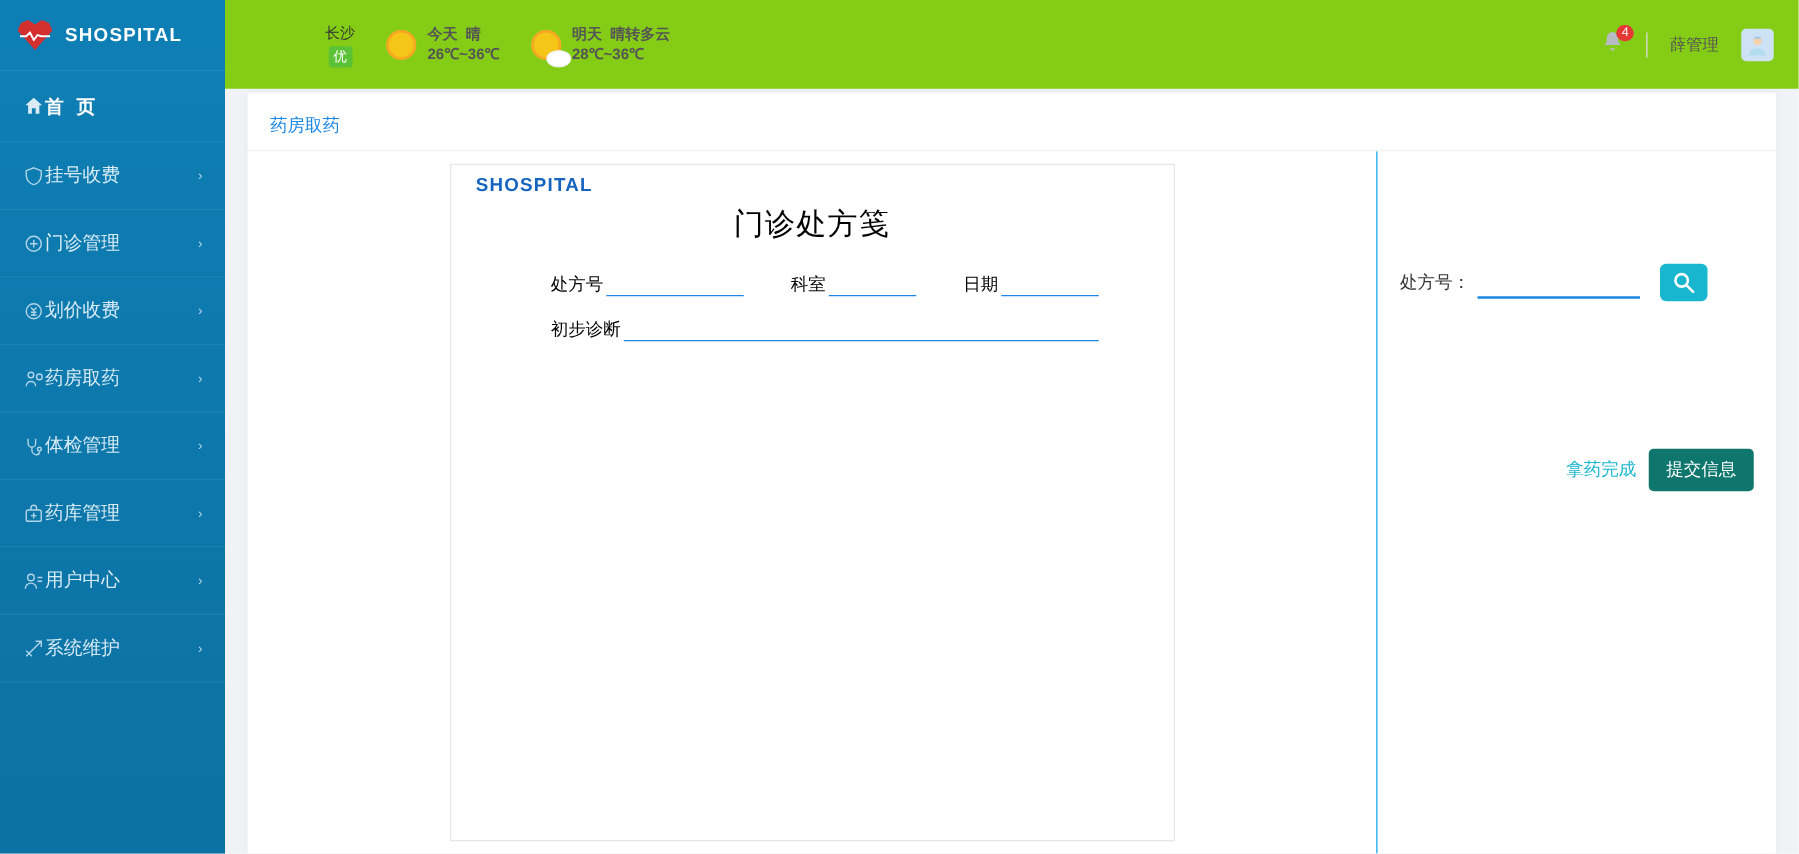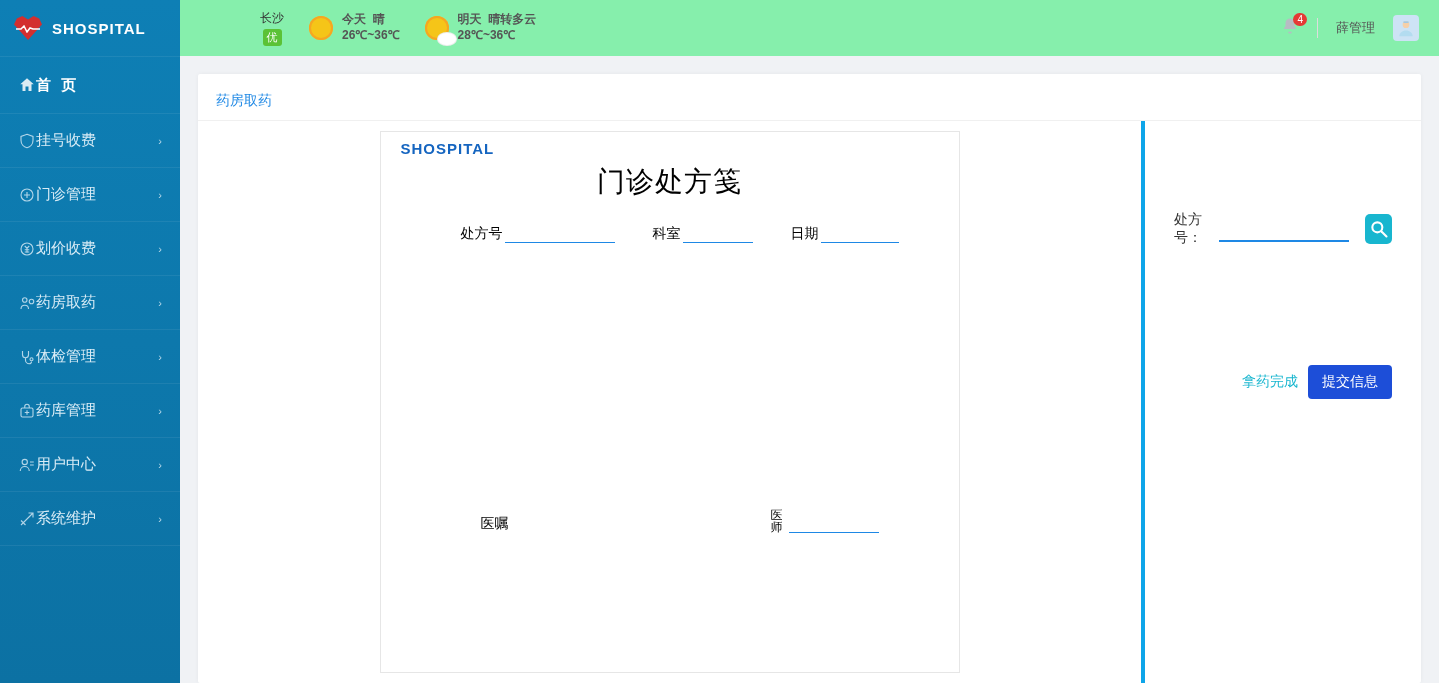--- a/index.html
+++ b/index.html
@@ -1,17 +1,17 @@
 <!DOCTYPE html>
 <html><head>
   <meta charset="utf-8">
   <style>
     * { margin:0; padding:0; box-sizing:border-box; font-family:"Microsoft YaHei","PingFang SC",Arial,sans-serif; }
     body { width:1439px; height:683px; background:#f0f2f5; overflow:hidden; position:relative; }
-    .topbar { position:absolute; left:180px; top:0; right:0; height:56px; background:#86efac; display:flex; align-items:center; padding:0 20px; }
+    .topbar { position:absolute; left:180px; top:0; right:0; height:71px; background:#84cc16; display:flex; align-items:center; padding:0 20px; }
     .weather-block { display:flex; align-items:center; gap:22px; margin-left:60px; }
     .city-col { display:flex; flex-direction:column; align-items:center; font-size:12px; color:#333; }
     .aqi-badge { background:#5bc236; color:#fff; font-size:11px; padding:1px 4px; border-radius:3px; margin-top:2px; }
     .w-item { display:flex; align-items:center; gap:6px; font-size:12px; color:#555;font-weight:bold; }
     .sun-icon { width:30px; height:30px; position:relative; }
     .sun-core{ width:24px; height:24px; background:#f5c518; border-radius:50%; position:absolute; top:3px; left:3px; box-shadow:0 0 0 2px #f5a623 inset; }
     .sun-alt::after{ content:""; position:absolute; right:-4px; bottom:-2px; width:18px; height:12px; background:#fff; border-radius:50%; box-shadow:0 0 0 1px #eee; }
     .w-text{ display:flex; flex-direction:column; line-height:1.3; }
     .right-area{ margin-left:auto; display:flex; align-items:center; gap:18px; }
     .bell-wrap{ position:relative; }
@@ -32,41 +32,41 @@
     .nav-label{ flex:1; }
     .chev{ font-size:11px; color:#b8d9ea; }
 
     .main{ position:absolute; left:180px; top:56px; right:0; bottom:0; padding:18px 18px 0 18px; overflow:hidden; }
     .panel{ background:#fff; border-radius:2px; height:100%; display:flex; flex-direction:column; box-shadow:0 0 4px rgba(0,0,0,.05); }
     .panel-title{ padding:18px 18px 10px; font-size:14px; color:#1e88e5; font-weight:500; }
     .panel-body{ flex:1; display:flex; border-top:1px solid #f0f0f0; overflow:hidden; }
     .left-col{ flex:1; display:flex; justify-content:center; overflow:auto; }
     .rx-sheet{ width:580px; border:1px solid #e6e6e6; margin:10px 0; padding:8px 20px 24px; }
     .rx-brand{ font-size:15px; color:#1565c0; font-weight:600; letter-spacing:1px; }
-    .rx-title{ text-align:center; font-size:28px; margin:6px 0 22px; letter-spacing:1px; }
+    .rx-title{ text-align:center; font-size:24px; margin:6px 0 22px; letter-spacing:1px; }
     .rx-row{ display:flex; gap:18px; margin:0 40px 16px; font-size:14px; align-items:flex-end; }
     .rx-field{ display:flex; align-items:flex-end; gap:2px; }
     .rx-label{ white-space:nowrap;margin-left:20px; }
     .rx-line{ border-bottom:1px solid #1e88e5; min-width:46px; height:20px; }
     .rx-row.wide .rx-line{ flex:1; }
     .rp-mark{ font-size:24px; font-weight:700; margin:18px 0 0 40px; font-family:Georgia,serif; letter-spacing:-2px; }
     .rp-mark sub{ font-size:.7em; vertical-align:sub; }
     .rx-spacer{ height:250px; }
     .rx-foot{ display:flex; justify-content:space-between; margin:0 60px; font-size:14px; }
     .rx-foot .rx-line{ min-width:90px; }
     .yishi-lbl{ display:flex; flex-direction:column; line-height:1; font-size:12px; align-items:center; margin-right:4px; }
 
-    .right-col{ width:280px; border-left:4px solid #0ea5e9; padding:90px 29px 0; }
+    .right-col{ width:320px; border-left:1px solid #0ea5e9; padding:90px 18px 0; }
     .search-row{ display:flex; align-items:center; gap:6px; }
     .search-lbl{ font-size:14px; color:#333; }
     .search-input{ border:none; border-bottom:2px solid #1e88e5; width:130px; font-size:14px; padding:4px 2px; background:none; margin-right:10px; }
     .search-btn{ width:38px; height:30px; border-radius:5px; background:#18b6cf; border:none; cursor:pointer; display:flex; align-items:center; justify-content:center; }
     .actions{ margin-top:118px; display:flex; justify-content:flex-end; align-items:center; gap:10px; }
     .link{ color:#18b6cf; font-size:14px; cursor:pointer; }
-    .btn-primary{ background:#1d4ed8; color:#fff; border:none; border-radius:4px; padding:8px 14px; font-size:14px; cursor:pointer; }
+    .btn-primary{ background:#0f766e; color:#fff; border:none; border-radius:4px; padding:8px 14px; font-size:14px; cursor:pointer; }
     .bell-svg{ fill:#b7bcc3; }
     .i-stroke{ stroke:#cfe6f3; fill:none; stroke-width:1.5; }
   </style>
 </head>
 <body>
 
 <aside class="sidebar">
   <div class="logo-row">
     <span class="logo-mark">
       <span class="heart"></span>
@@ -223,33 +223,27 @@
               </span>
             <span class="rx-field">
                 <span class="rx-label">科室</span>
                 <span class="rx-line" style="min-width:70px"></span>
               </span>
             <span class="rx-field" style="flex:1">
                 <span class="rx-label">日期</span>
                 <span class="rx-line" style="flex:1"></span>
               </span>
           </div>
+          <div class="rx-row wide">
+            <span class="rx-field" style="flex:1">
+                <span class="rx-label">初步诊断</span>
+                <span class="rx-line" style="flex:1"></span>
+              </span>
+          </div>
           <div class="rx-spacer"></div>
-          <div class="rx-foot">
-            <span class="rx-field">
-                <span class="rx-label">医嘱</span>
-              </span>
-            <span class="rx-field">
-              <span class="yishi-lbl">
-                  <span>医</span>
-                  <span>师</span>
-                </span>
-              <span class="rx-line"></span>
-            </span>
-          </div>
         </div>
       </div>
       <div class="right-col">
         <div class="search-row">
           <span class="search-lbl">处方号：</span>
           <input class="search-input" style="">
           <button class="search-btn">
             <svg width="20" height="20" viewBox="0 0 24 24">
                 <circle cx="10" cy="10" r="6" stroke="#fff" stroke-width="2.5" fill="none"></circle>
                 <line x1="15" y1="15" x2="21" y2="21" stroke="#fff" stroke-width="2.5" stroke-linecap="round"></line>

